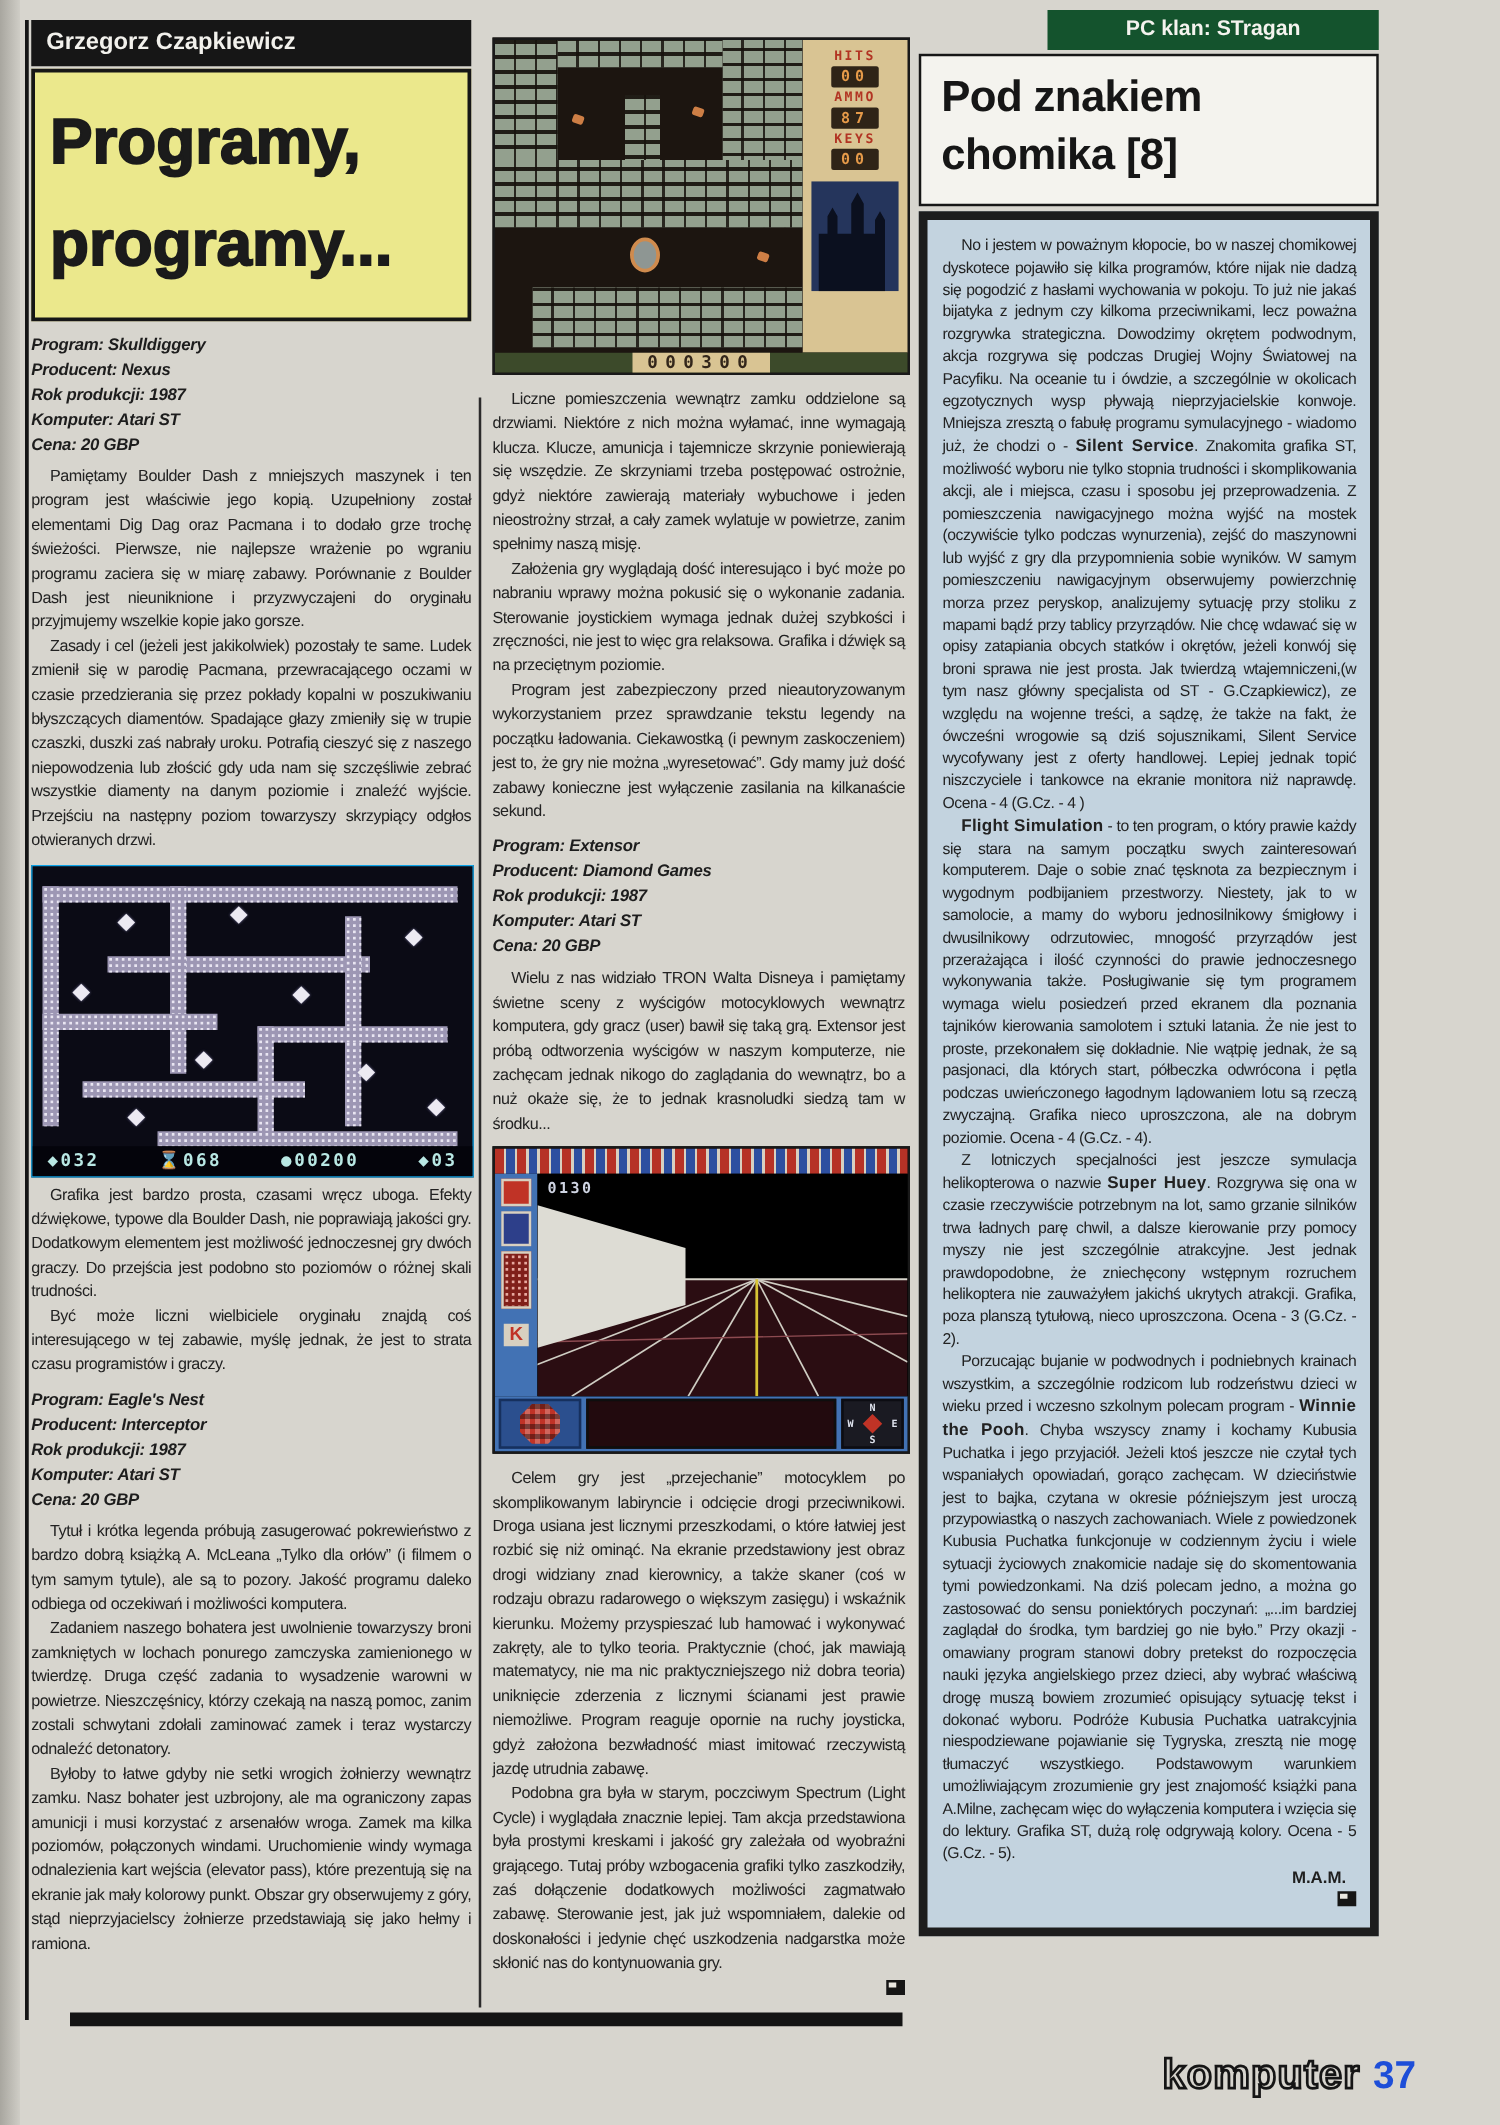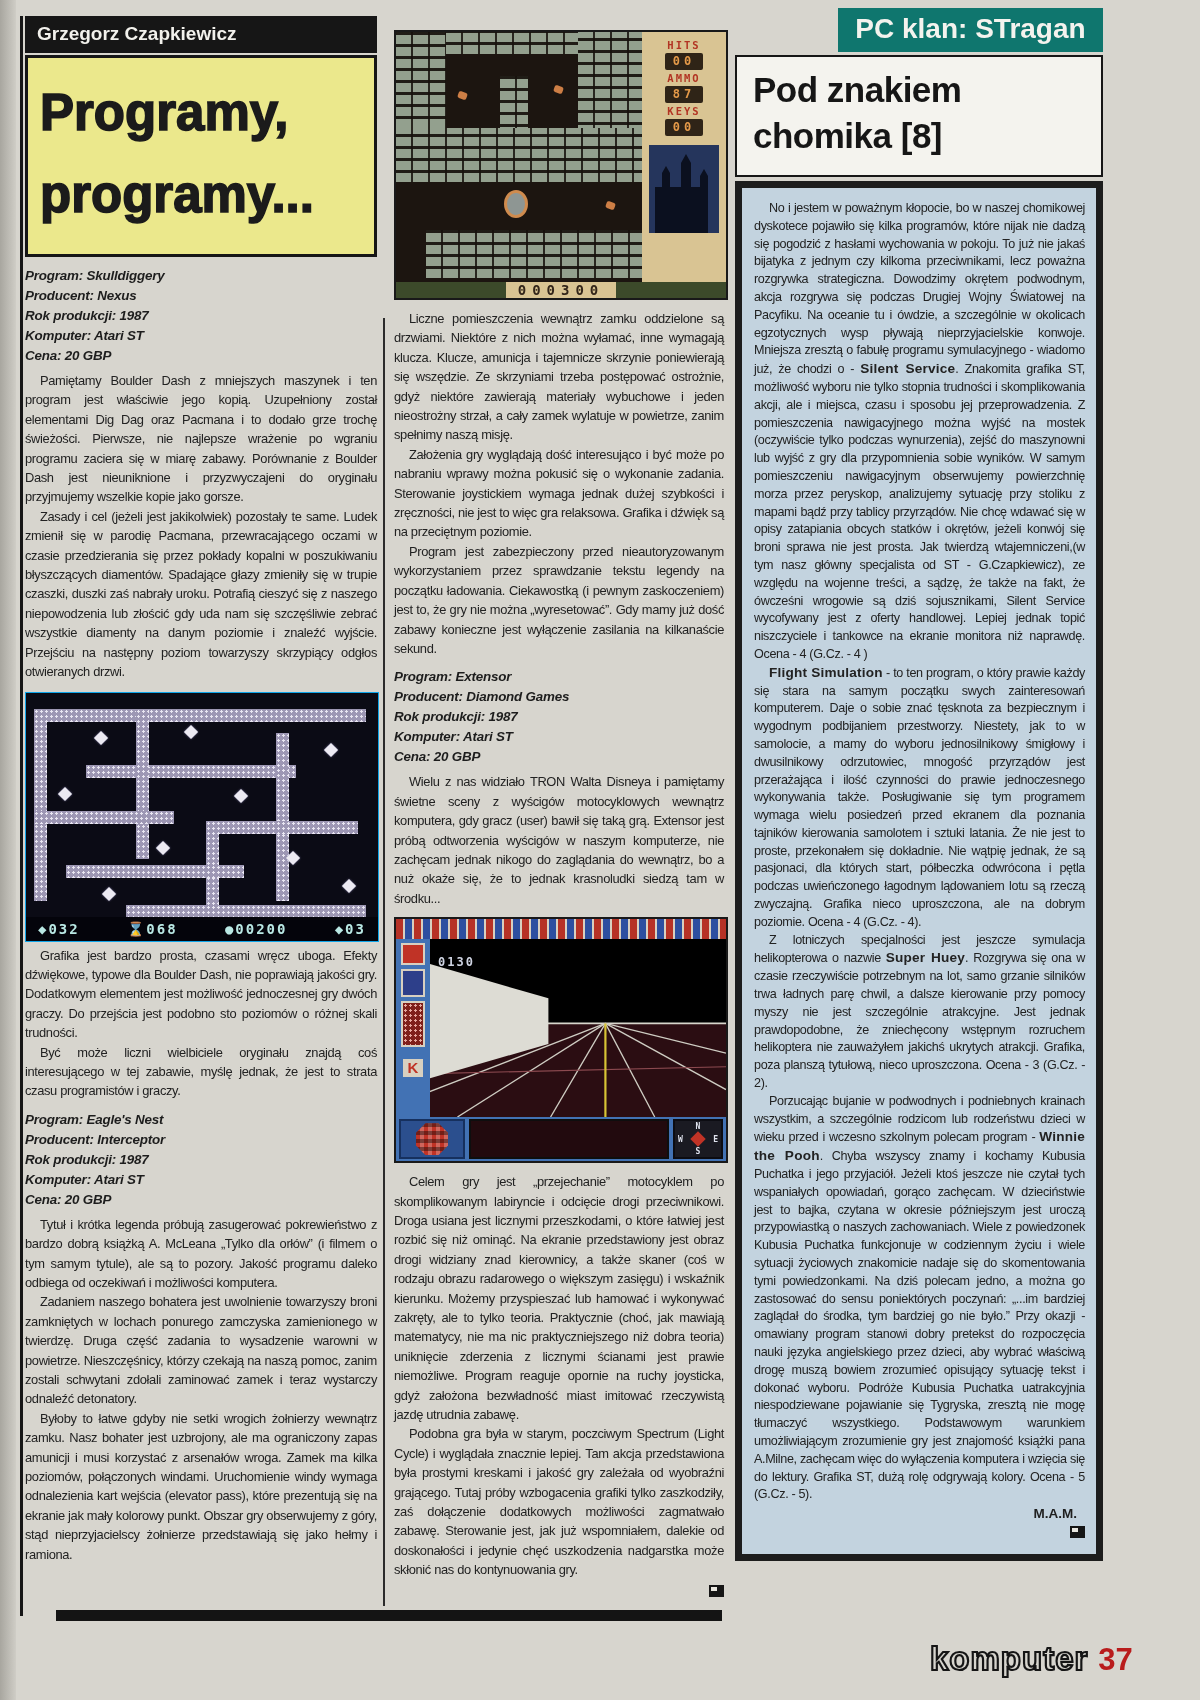--- a/index.html
+++ b/index.html
@@ -30,38 +30,38 @@
   
   .para{margin:0;text-indent:15px;text-align:justify;
     font-size:12.9px;line-height:19.4px;letter-spacing:-0.35px;color:#222;}
   .right-panel .para{font-size:12.6px;line-height:17.8px;}
   .b{font-weight:bold;font-size:13.6px;letter-spacing:0.2px;}
   .prog-info{margin:9px 0 5px;}
   .pline{font-style:italic;font-weight:bold;font-size:13.4px;line-height:20px;
     letter-spacing:-0.2px;color:#1d1d1d;}
 
   
-  .pc-bar{background:#0f766e;color:#f4f3ee;font-weight:bold;font-size:28px;
+  .pc-bar{background:#14532d;color:#f4f3ee;font-weight:bold;font-size:17px;
     text-align:center;padding:5px 0 7px;margin-left:103px;}
   .right-title-box{background:#f4f3ee;border:2px solid #161616;margin-top:3px;
     padding:10px 12px 16px 16px;}
   .right-title{font-size:35px;line-height:46px;font-weight:bold;color:#161616;letter-spacing:-0.5px;}
   .right-panel{background:#c3d3df;border:7px solid #1d1d1d;margin-top:4px;
     padding:12px 11px 12px 12px;}
   .sig{text-align:right;font-weight:bold;font-size:13.5px;padding:2px 8px 0 0;}
 
   .endline{text-align:right;margin-top:3px;}
   .endmark{display:inline-block;width:15px;height:12px;background:#161616;position:relative;}
   .endmark::after{content:"";position:absolute;left:2px;top:2px;width:6px;height:4px;background:#e9e7e0;}
 
   
   .footer{position:absolute;left:930px;top:1640px;display:flex;align-items:baseline;gap:10px;}
   .logo{font-size:33px;font-weight:bold;color:#d7d5ce;-webkit-text-stroke:2.2px #151515;
     letter-spacing:1px;}
-  .pageno{font-size:31px;font-weight:bold;color:#b91c1c;}
+  .pageno{font-size:31px;font-weight:bold;color:#1d4ed8;}
 
   
   .shot-skull{position:relative;width:352px;height:248px;background:#0b0b15;
     margin:10px 0 4px;border:1px solid #0ea5e9;overflow:hidden;}
   .mp{position:absolute;background-color:#9d97b4;
     background-image:radial-gradient(#e9e6f2 1.2px, transparent 1.4px);background-size:5px 5px;}
   .dia{position:absolute;width:10px;height:10px;background:#eceaf2;transform:rotate(45deg);
     box-shadow:0 0 2px #7a76a0;}
   .skull-status{position:absolute;left:0;right:0;bottom:0;height:24px;background:#04040b;
     color:#b9e8e4;font-family:"DejaVu Sans Mono","DejaVu Sans",monospace;font-weight:bold;
@@ -101,21 +101,21 @@
   .ex-mid{flex:1;display:flex;}
   .ex-side{width:34px;background:#4272b4;display:flex;flex-direction:column;align-items:center;
     gap:4px;padding-top:4px;box-sizing:border-box;}
   .exb1{width:20px;height:18px;background:#c03326;border:2px solid #d8d0c0;}
   .exb2{width:20px;height:24px;background:#2d3f8a;border:2px solid #d8d0c0;}
   .exb3{width:20px;height:42px;background-color:#801f1a;border:2px solid #d8d0c0;
     background-image:radial-gradient(#e8a9a0 1px, transparent 1.2px);background-size:5px 5px;}
   .exK{margin-top:8px;width:20px;text-align:center;background:#d8d0c0;color:#c03326;
     font-weight:bold;font-size:15px;line-height:18px;}
   .ex-view{flex:1;position:relative;background:#000;}
-  .ex-timer{position:absolute;left:8px;top:16px;color:#cfd4e2;font-weight:bold;
+  .ex-timer{position:absolute;left:8px;top:4px;color:#cfd4e2;font-weight:bold;
     font-family:"DejaVu Sans Mono",monospace;font-size:12px;letter-spacing:2px;z-index:2;}
   .ex-view svg{position:absolute;left:0;top:0;width:100%;height:100%;}
   .ex-bottom{height:44px;flex:0 0 auto;background:#4272b4;display:flex;align-items:center;
     gap:4px;padding:3px;box-sizing:border-box;}
   .radar{width:62px;height:36px;background:#2b4f8e;border:2px solid #16305e;
     display:flex;align-items:center;justify-content:center;}
   .octa{width:32px;height:32px;background-color:#c03326;
     background-image:
       repeating-linear-gradient(0deg,transparent 0 4px, rgba(0,0,0,.4) 4px 8px),
       repeating-linear-gradient(90deg,transparent 0 4px, rgba(255,255,255,.25) 4px 8px);

